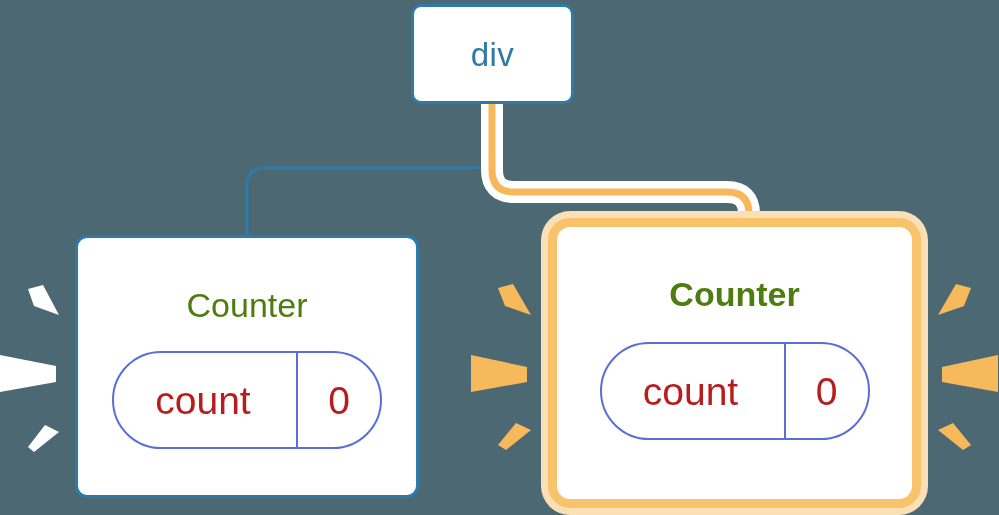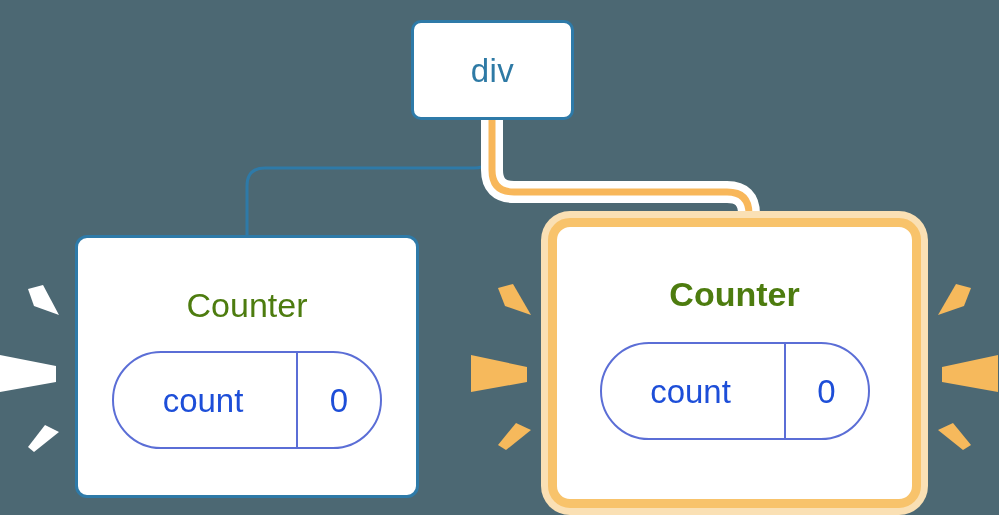--- a/index.html
+++ b/index.html
@@ -29,21 +29,21 @@
   .node {
     position: absolute;
     background: #ffffff;
     box-sizing: border-box;
     display: flex;
     flex-direction: column;
     align-items: center;
   }
   #div-node {
     left: 411px;
-    top: 20px;
+    top: 4px;
     width: 163px;
     height: 100px;
     border: 3px solid #2e7aa8;
     border-radius: 10px;
     justify-content: center;
   }
   #div-label {
     font-size: 33px;
     color: #2e7aa5;
     font-weight: 400;
@@ -96,22 +96,22 @@
   }
   #counter-b .pill {
     width: 266px;
     height: 94px;
     margin-top: 31px;
   }
   .pill-key, .pill-val {
     display: flex;
     align-items: center;
     justify-content: center;
-    color: #1d4ed8;
-    font-size: 33px;
+    color: #b91c1c;
+    font-size: 39px;
     line-height: 1;
   }
   .pill-key {
     flex: 0 0 178px;
     padding-right: 4px;
   }
   .pill-val {
     flex: 1 1 auto;
     border-left: 2px solid #5b6ed6;
   }

